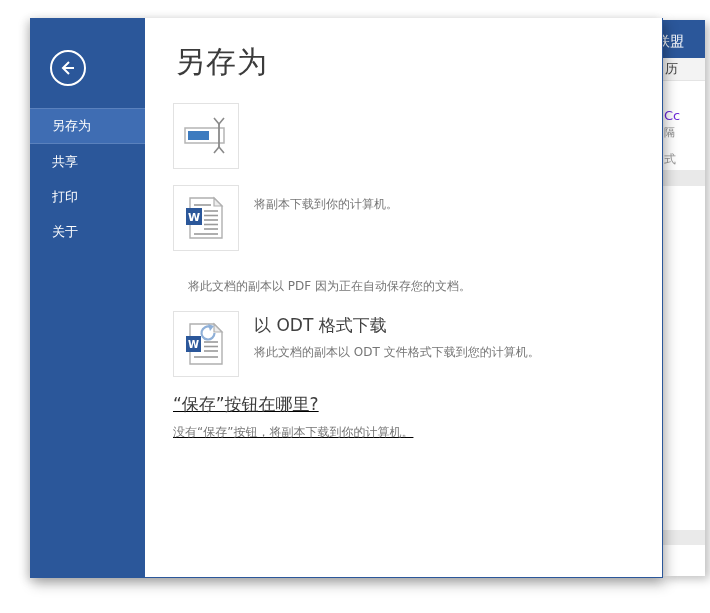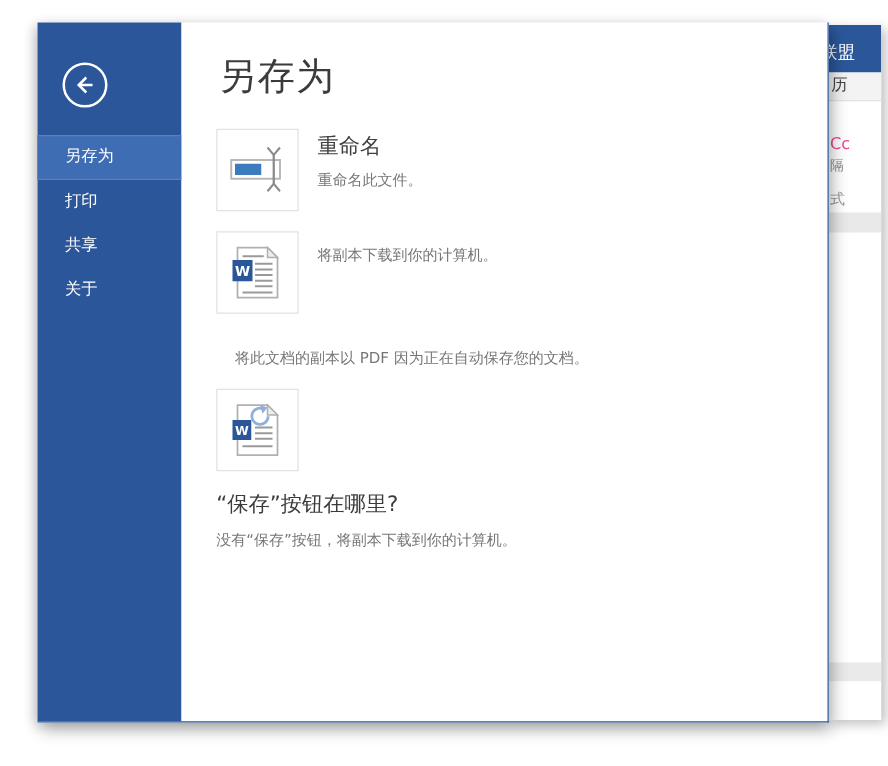--- a/index.html
+++ b/index.html
@@ -20,21 +20,21 @@
     color:#fff;font-size:14px;overflow:hidden;white-space:nowrap;
   }
   .bg-titlebar span{display:inline-block;margin:13px 0 0 -7px;}
   .bg-tabrow{
     position:absolute;top:38px;left:0;right:0;height:22px;background:#f3f3f3;
     border-bottom:1px solid #e4e4e4;color:#444;font-size:13px;line-height:22px;
     overflow:hidden;white-space:nowrap;
   }
   .bg-tabrow span{display:inline-block;margin-left:2px;}
   .bg-frag{position:absolute;left:1px;white-space:nowrap;overflow:hidden;}
-  .bg-frag-cc{top:88px;font-size:13px;color:#ec4899;}
+  .bg-frag-cc{top:88px;font-size:13px;color:#6d28d9;}
   .bg-frag-style-name{top:105px;font-size:11px;color:#888;}
   .bg-frag-styles{top:131px;font-size:12px;color:#999;}
   .bg-band{position:absolute;left:0;right:0;top:150px;height:16px;background:#e9e9e9;}
   .bg-statusband{position:absolute;left:0;right:0;top:510px;height:15px;background:#eaeaea;}
 
   
   .backstage{
     position:absolute;left:30px;top:18px;width:633px;height:560px;
     display:flex;background:#fff;box-sizing:border-box;
     border-right:1px solid #2b579a;border-bottom:1px solid #2b579a;
@@ -68,21 +68,21 @@
   }
   .options{margin-top:23px;}
   .option-row{display:flex;margin-bottom:16px;cursor:pointer;}
   .option-icon-box{
     width:64px;height:64px;border:1px solid #e2e2e2;flex:none;
     display:flex;align-items:center;justify-content:center;background:#fff;
   }
   .option-text{margin-left:15px;padding-top:3px;}
   .option-title{font-size:17px;color:#404040;line-height:22px;}
   .option-desc{font-size:12px;color:#767676;margin-top:8px;}
-  .save-note{margin-top:4px;}
+  .save-note{margin-top:4px;text-decoration:underline;}
   .save-note-heading{font-size:17px;color:#3b3b3b;font-weight:400;line-height:22px;}
   .save-note-desc{font-size:12px;color:#767676;margin-top:9px;}
 </style>
 </head>
 <body>
 
 <div class="bg-app">
   <div class="bg-titlebar">
     <span>联盟</span>
   </div>
@@ -103,24 +103,24 @@
       <svg width="20" height="20" viewBox="0 0 20 20">
         <path d="M11 4 L5 10 L11 16" fill="none" stroke="#fff" stroke-width="2"></path>
         <line x1="5" y1="10" x2="16" y2="10" stroke="#fff" stroke-width="2"></line>
       </svg>
     </div>
     <div class="nav">
       <div class="nav-item selected">
         <span>另存为</span>
       </div>
       <div class="nav-item">
-        <span>打印</span>
+        <span>共享</span>
       </div>
       <div class="nav-item">
-        <span>共享</span>
+        <span>打印</span>
       </div>
       <div class="nav-item">
         <span>关于</span>
       </div>
     </div>
   </div>
 
   <div class="content">
     <div class="page-title">另存为</div>
 
@@ -128,24 +128,20 @@
 
       <div class="option-row">
         <div class="option-icon-box">
           <svg width="56" height="56" viewBox="0 0 56 56">
             <rect x="7" y="20" width="39" height="15" fill="#fff" stroke="#b5b5b5" stroke-width="1.5"></rect>
             <rect x="10" y="23" width="21" height="9" fill="#3d7bbf"></rect>
             <line x1="41" y1="15" x2="41" y2="40" stroke="#8a8a8a" stroke-width="1.8"></line>
             <path d="M36 10 L41 16 L46 10" fill="none" stroke="#8a8a8a" stroke-width="1.6"></path>
             <path d="M36 45 L41 39 L46 45" fill="none" stroke="#8a8a8a" stroke-width="1.6"></path>
           </svg>
-        </div>
-        <div class="option-text">
-          <div class="option-title">重命名</div>
-          <div class="option-desc">重命名此文件。</div>
         </div>
       </div>
 
       <div class="option-row">
         <div class="option-icon-box">
           <svg width="56" height="56" viewBox="0 0 56 56">
             <path d="M12 8 H36 L44 16 V48 H12 Z" fill="#fff" stroke="#b0b0b0" stroke-width="1.4"></path>
             <path d="M36 8 L44 16 H36 Z" fill="#ededed" stroke="#b0b0b0" stroke-width="1.2"></path>
             <line x1="16" y1="15" x2="33" y2="15" stroke="#9a9a9a" stroke-width="1.6"></line>
             <line x1="26" y1="21" x2="40" y2="21" stroke="#9a9a9a" stroke-width="1.6"></line>
@@ -177,20 +173,24 @@
             <path d="M36.5 17 a6.5 6.5 0 1 1 -4 -6" fill="none" stroke="#8fb0d8" stroke-width="2.2"></path>
             <path d="M30 8 l6 2 l-4 5 z" fill="#8fb0d8"></path>
             <line x1="26" y1="26" x2="40" y2="26" stroke="#9a9a9a" stroke-width="1.6"></line>
             <line x1="26" y1="30.5" x2="40" y2="30.5" stroke="#9a9a9a" stroke-width="1.6"></line>
             <line x1="26" y1="35" x2="40" y2="35" stroke="#9a9a9a" stroke-width="1.6"></line>
             <line x1="16" y1="41" x2="40" y2="41" stroke="#9a9a9a" stroke-width="1.6"></line>
             <rect x="8" y="20" width="15" height="16" fill="#2b579a"></rect>
             <text x="15.5" y="32" font-size="10" font-weight="bold" fill="#fff" text-anchor="middle" font-family="DejaVu Sans, sans-serif">W</text>
           </svg>
         </div>
+        <div class="option-text">
+          <div class="option-title">以 ODT 格式下载</div>
+          <div class="option-desc">将此文档的副本以 ODT 文件格式下载到您的计算机。</div>
+        </div>
       </div>
 
     </div>
 
     <div class="save-note">
       <div class="save-note-heading">“保存”按钮在哪里?</div>
       <div class="save-note-desc">没有“保存”按钮，将副本下载到你的计算机。</div>
     </div>
   </div>
 

